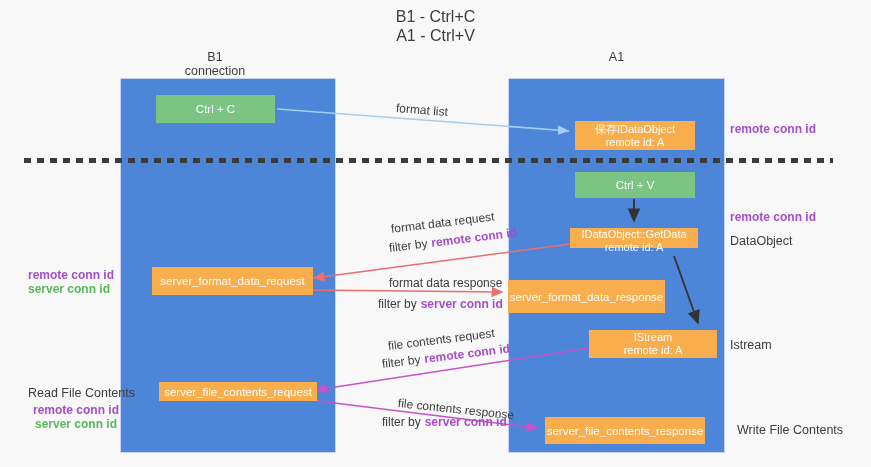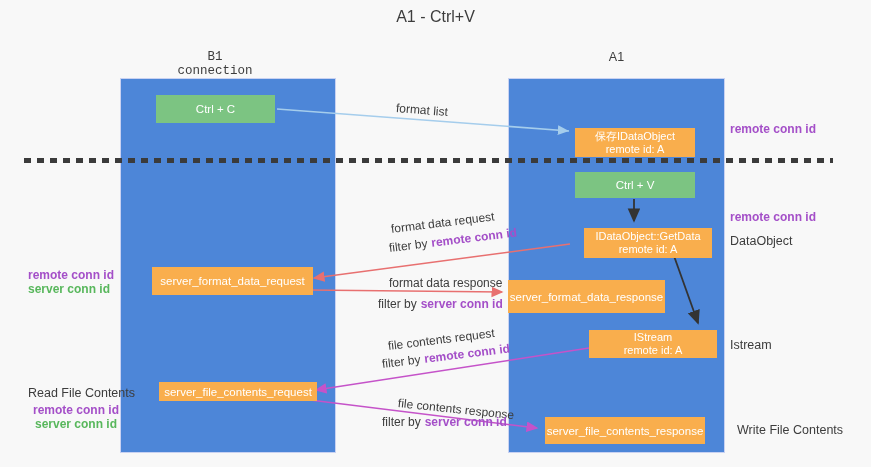--- a/index.html
+++ b/index.html
@@ -23,24 +23,25 @@
   .purple{color:#a44fc8;font-weight:bold;font-size:12px;}
   .greent{color:#58b75c;font-weight:bold;font-size:12px;}
   svg.arrows{position:absolute;left:0;top:0;pointer-events:none;}
 </style>
 </head>
 <body>
 
 <div class="canvas">
 
   <div class="title">
+    <div>B1 - Ctrl+C</div>
     <div>A1 - Ctrl+V</div>
   </div>
 
-  <div class="col-header" style="left:105px;top:50px;width:220px;font-family:Liberation Mono, monospace;">
+  <div class="col-header" style="left:105px;top:50px;width:220px;">
     <div>B1</div>
     <div>connection</div>
   </div>
   <div class="col-header" style="left:508px;top:50px;width:217px;">
     <div>A1</div>
   </div>
 
   <div class="column" style="left:120px;top:78px;width:216px;height:375px;"></div>
   <div class="column" style="left:508px;top:78px;width:217px;height:375px;"></div>
 
@@ -65,28 +66,28 @@
     <line x1="634" y1="199" x2="634" y2="221" stroke="#333333" stroke-width="1.8" marker-end="url(#m-black)"></line>
     <line x1="570" y1="244" x2="314" y2="278" stroke="#e87070" stroke-width="1.5" marker-end="url(#m-salmon)"></line>
     <line x1="308" y1="290" x2="502" y2="292" stroke="#e87070" stroke-width="1.5" marker-end="url(#m-salmon)"></line>
     <line x1="674" y1="256" x2="698" y2="323" stroke="#333333" stroke-width="1.8" marker-end="url(#m-black)"></line>
     <line x1="589" y1="348" x2="316" y2="390" stroke="#c553c9" stroke-width="1.5" marker-end="url(#m-magenta)"></line>
     <line x1="310" y1="400" x2="537" y2="428" stroke="#c553c9" stroke-width="1.5" marker-end="url(#m-magenta)"></line>
   </svg>
 
   <div class="box green single" style="left:156px;top:95px;width:119px;height:28px;">Ctrl + C</div>
 
-  <div class="box orange" style="left:575px;top:128px;width:120px;height:29px;">
+  <div class="box orange" style="left:575px;top:121px;width:120px;height:29px;">
     <div class="l1">保存IDataObject</div>
     <div class="l2">remote id: A</div>
   </div>
 
   <div class="box green single" style="left:575px;top:172px;width:120px;height:26px;">Ctrl + V</div>
 
-  <div class="box orange" style="left:584px;top:228px;width:128px;height:30px;">
+  <div class="box orange" style="left:570px;top:228px;width:128px;height:20px;justify-content:space-between;">
     <div class="l1">IDataObject::GetData</div>
     <div class="l2">remote id: A</div>
   </div>
 
   <div class="box orange single" style="left:152px;top:267px;width:161px;height:28px;">server_format_data_request</div>
 
   <div class="box orange single" style="left:508px;top:280px;width:157px;height:33px;">server_format_data_response</div>
 
   <div class="box orange" style="left:589px;top:330px;width:128px;height:28px;">
     <div class="l1">IStream</div>

